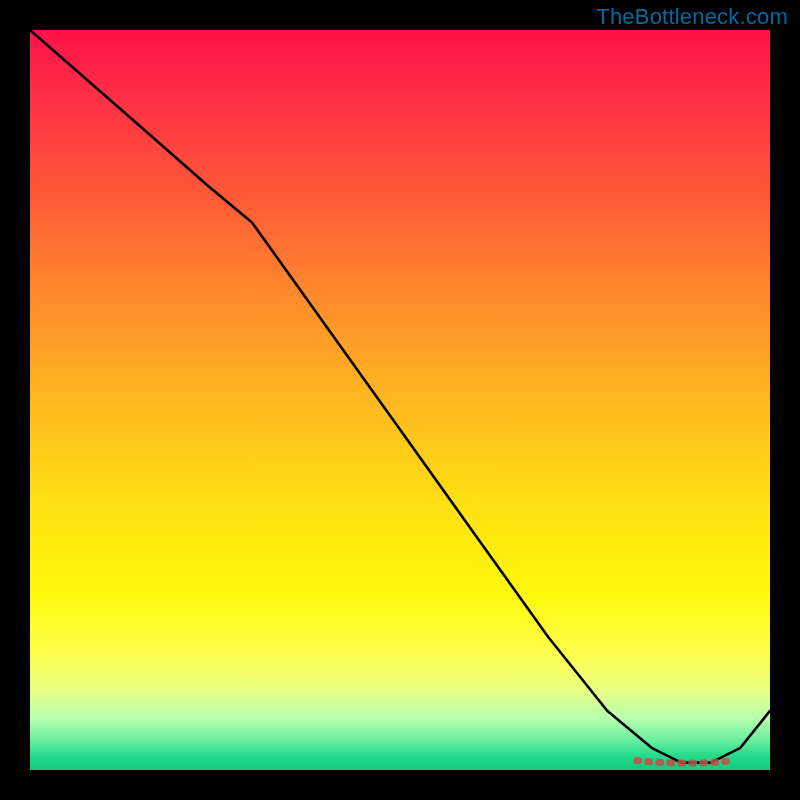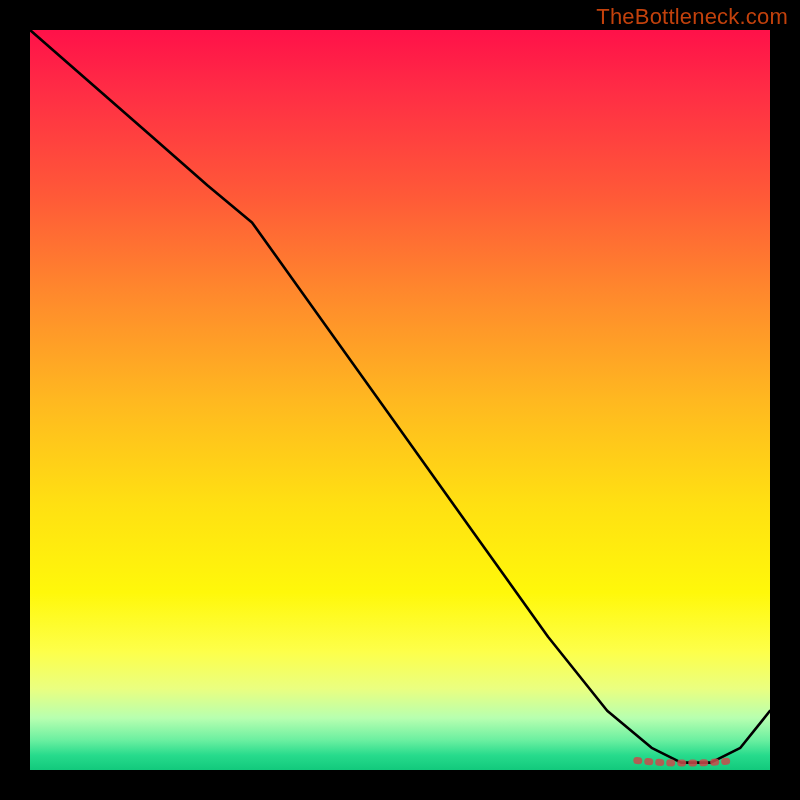--- a/index.html
+++ b/index.html
@@ -14,21 +14,21 @@
   .frame {
     position: relative;
     width: 800px;
     height: 800px;
     background: #000;
   }
   .watermark {
     position: absolute;
     top: 4px;
     right: 12px;
-    color: #c2410c;
+    color: #0369a1;
     font-size: 22px;
     font-weight: 400;
     letter-spacing: 0.2px;
   }
   .plot-area {
     position: absolute;
     left: 30px;
     top: 30px;
     width: 740px;
     height: 740px;

